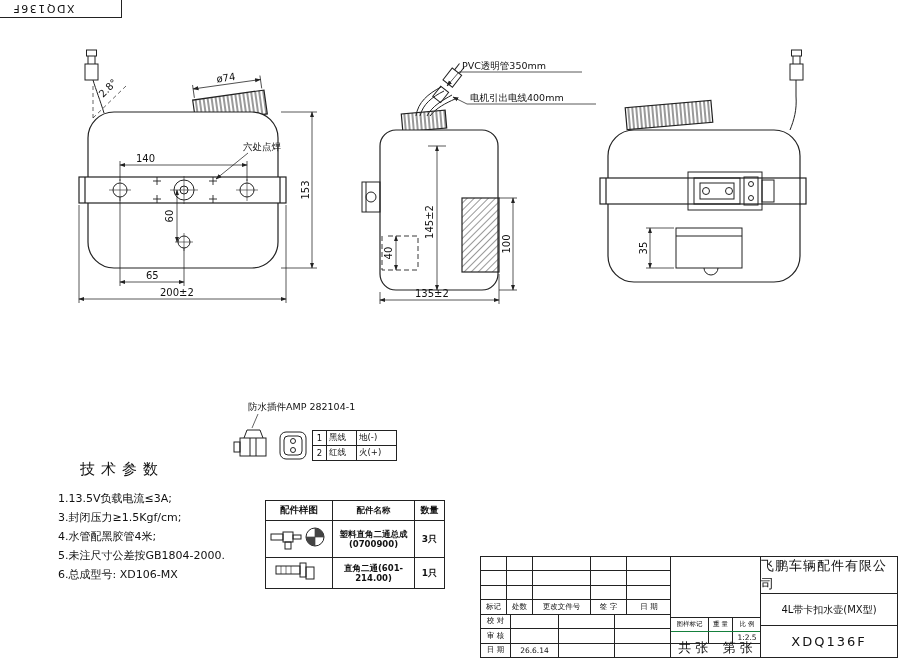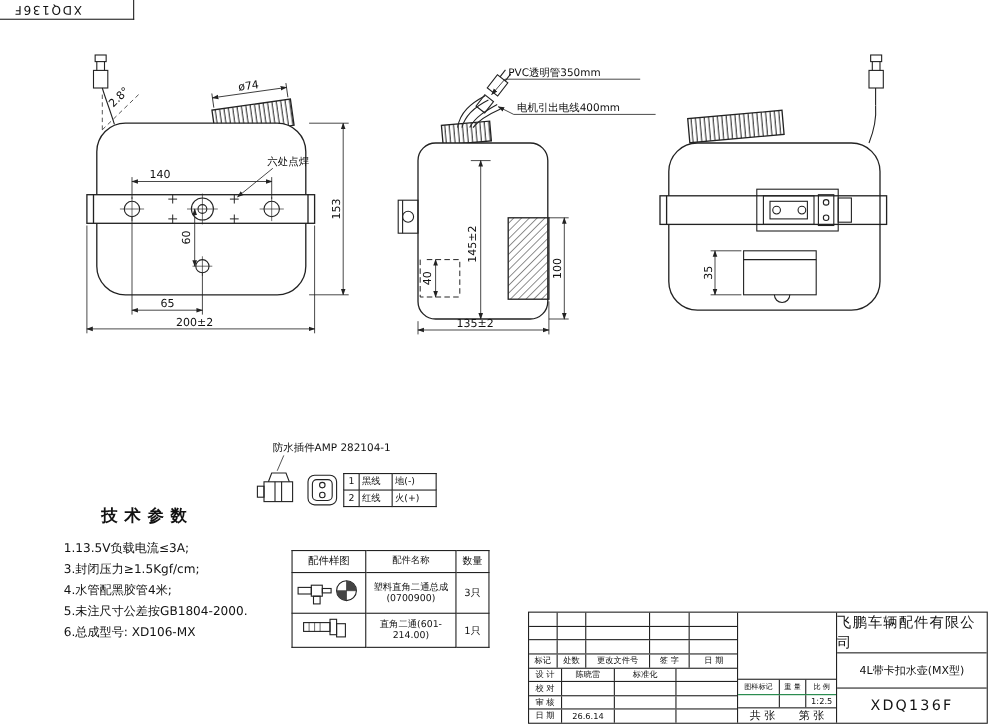--- a/index.html
+++ b/index.html
@@ -12,27 +12,27 @@
   .cjk{font-size:9.5px}
 
   
   .corner-block{position:absolute;left:0;top:0;width:122px;height:18px;
     border-bottom:1.5px solid #222;border-right:1.5px solid #222;
     display:flex;align-items:center;justify-content:flex-start;padding-left:12px}
   .corner-block span{display:inline-block;transform:rotate(180deg);font-size:11px;letter-spacing:1.5px}
 
   
   .tech{position:absolute;left:58px;top:460px;width:220px}
-  .tech h3{font-size:15px;font-weight:700;letter-spacing:6px;margin:0 0 10px 34px}
+  .tech h3{font-size:15px;font-weight:400;letter-spacing:6px;margin:0 0 10px 22px}
   .tech .ti{font-size:11px;line-height:19px;white-space:nowrap}
 
   
   table{border-collapse:collapse}
   .parts{position:absolute;left:265px;top:500px;background:#fff}
-  .parts td,.parts th{border:1px solid #222;font-weight:normal;text-align:center;padding:1px 2px;vertical-align:middle}
+  .parts td,.parts th{border:1px solid #222;font-weight:bold;text-align:center;padding:1px 2px;vertical-align:middle}
   .parts th{font-size:9.5px;height:20px}
   .parts .pic{width:66px}
   .parts .name{font-size:8.5px;width:82px;line-height:1.2}
   .parts .qty{font-size:9px;width:30px}
 
   
   .conn-table{position:absolute;left:312px;top:430px;background:#fff}
   .conn-table td{border:1px solid #222;font-size:8.5px;padding:0 2px;height:15px;white-space:nowrap}
 
   
@@ -43,21 +43,21 @@
   .tb-row:last-child{border-bottom:none}
   .tb-cell{border-right:1px solid #222;display:flex;align-items:center;justify-content:center;
            overflow:hidden;font-size:7.5px;white-space:nowrap;flex:none}
   .tb-cell:last-child{border-right:none}
   .tb-mid{width:90px;border-right:1px solid #222;display:flex;flex-direction:column}
   .tb-mid-top{flex:1;border-bottom:1px solid #222}
   .tb-mid-labels{height:14px;display:flex;border-bottom:1px solid #15803d}
   .tb-mid-labels .tb-cell{font-size:6.5px}
   .tb-mid-values{height:12px;display:flex;border-bottom:1px solid #222}
   .tb-mid-values .tb-cell{font-size:7.5px}
-  .tb-mid-sheets{height:13px;display:flex;align-items:flex-start;justify-content:space-around;font-size:10px}
+  .tb-mid-sheets{height:13px;display:flex;align-items:flex-end;justify-content:space-around;font-size:13px}
   .tb-right{flex:1;display:flex;flex-direction:column}
   .tb-company{flex:1.1;display:flex;align-items:center;justify-content:center;font-size:13px;
               border-bottom:1px solid #222;letter-spacing:1px}
   .tb-product{flex:1;display:flex;align-items:center;justify-content:center;font-size:10px;
               border-bottom:1px solid #222}
   .tb-number{flex:1;display:flex;align-items:center;justify-content:center;font-size:13px;letter-spacing:2px}
 </style>
 </head>
 <body>
 
@@ -376,26 +376,20 @@
       <div class="tb-cell" style="width:44px"></div>
     </div>
     <div class="tb-row">
       <div class="tb-cell" style="width:26px">标记</div>
       <div class="tb-cell" style="width:26px">处数</div>
       <div class="tb-cell" style="width:58px">更改文件号</div>
       <div class="tb-cell" style="width:36px">签 字</div>
       <div class="tb-cell" style="width:44px">日 期</div>
     </div>
     <div class="tb-row">
-      <div class="tb-cell" style="width:30px">设 计</div>
-      <div class="tb-cell" style="width:48px">陈晓雷</div>
-      <div class="tb-cell" style="width:56px">标准化</div>
-      <div class="tb-cell" style="width:56px"></div>
-    </div>
-    <div class="tb-row">
       <div class="tb-cell" style="width:30px">校 对</div>
       <div class="tb-cell" style="width:48px"></div>
       <div class="tb-cell" style="width:56px"></div>
       <div class="tb-cell" style="width:56px"></div>
     </div>
     <div class="tb-row">
       <div class="tb-cell" style="width:30px">审 核</div>
       <div class="tb-cell" style="width:48px"></div>
       <div class="tb-cell" style="width:56px"></div>
       <div class="tb-cell" style="width:56px"></div>

